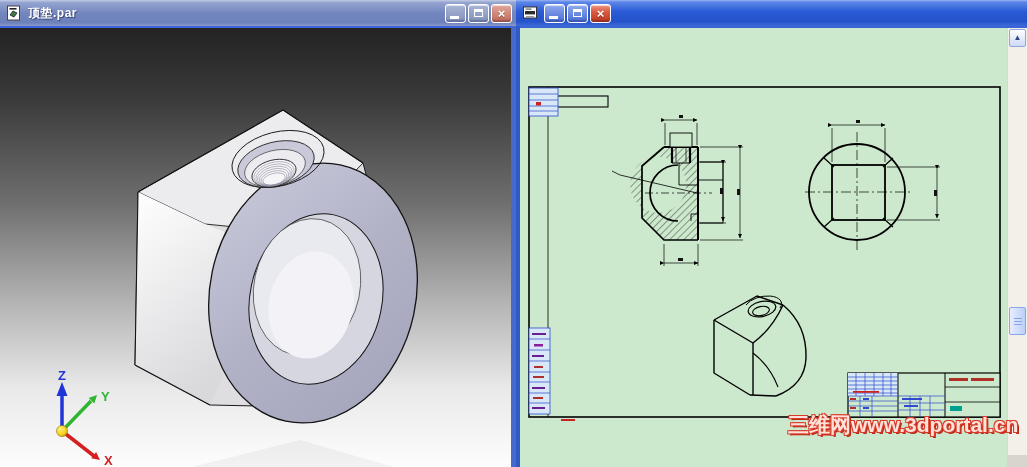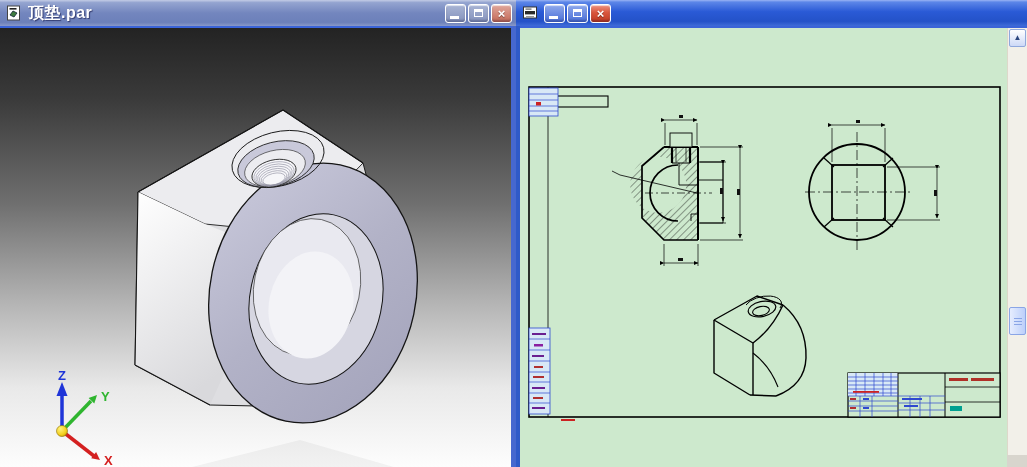--- a/index.html
+++ b/index.html
@@ -6,21 +6,21 @@
   *{box-sizing:border-box;}
   .stage{position:relative;width:1027px;height:467px;overflow:hidden;
          font-family:"Liberation Sans","DejaVu Sans",sans-serif;}
 
   
   .win{position:absolute;top:0;height:467px;}
   .titlebar{position:relative;height:26px;display:flex;align-items:center;
             padding:0 4px 0 6px;gap:6px;}
   .titlebar.active{background:linear-gradient(180deg,#9ab4f4 0%,#5c86e8 8%,#2a5ad6 45%,#2452c8 82%,#3f6cd8 100%);}
   .titlebar.inactive{background:linear-gradient(180deg,#c3cce6 0%,#94a4d0 10%,#7386be 50%,#6c80ba 86%,#8a99c8 100%);}
-  .title-text{color:#fff;font-weight:bold;font-size:16px;letter-spacing:.5px;
+  .title-text{color:#fff;font-weight:bold;font-size:12px;letter-spacing:.5px;
               text-shadow:1px 1px 1px rgba(0,0,50,.55);flex:1;white-space:nowrap;overflow:hidden;}
   .tb-icon{width:16px;height:16px;flex:0 0 16px;}
   .tb-btns{display:flex;gap:2px;}
   .tb-btn{width:21px;height:19px;border-radius:3px;border:1px solid #fff;
           display:flex;align-items:center;justify-content:center;position:relative;
           box-shadow:inset 0 1px 1px rgba(255,255,255,.7), inset 0 -2px 2px rgba(0,0,40,.25);}
   .btn-blue{background:linear-gradient(180deg,#8fa9ec,#4a6fd8);}
   .btn-blue.dim{background:linear-gradient(180deg,#a8b4d4,#8593bd);}
   .btn-close{background:linear-gradient(180deg,#ef9381,#d9563d 45%,#c03a22);}
   .btn-close.dim{background:linear-gradient(180deg,#e0a79c,#c46a57);}
@@ -347,15 +347,16 @@
         <div class="sb-up">
             <span>▲</span>
           </div>
         <div class="sb-thumb">
             <i></i>
           </div>
         <div class="sb-corner"></div>
       </div>
     </div>
 
+    <div class="watermark">三维网www.3dportal.cn</div>
   </div>
 
 </div>
 
 </body></html>

